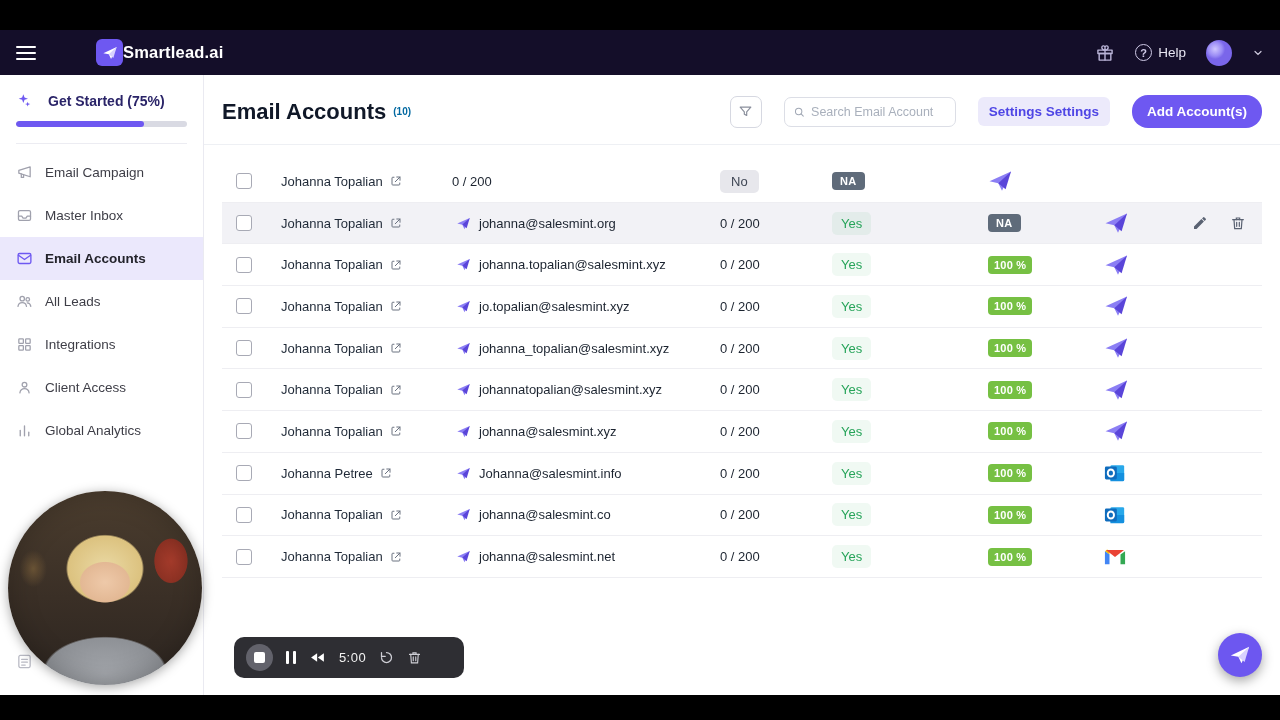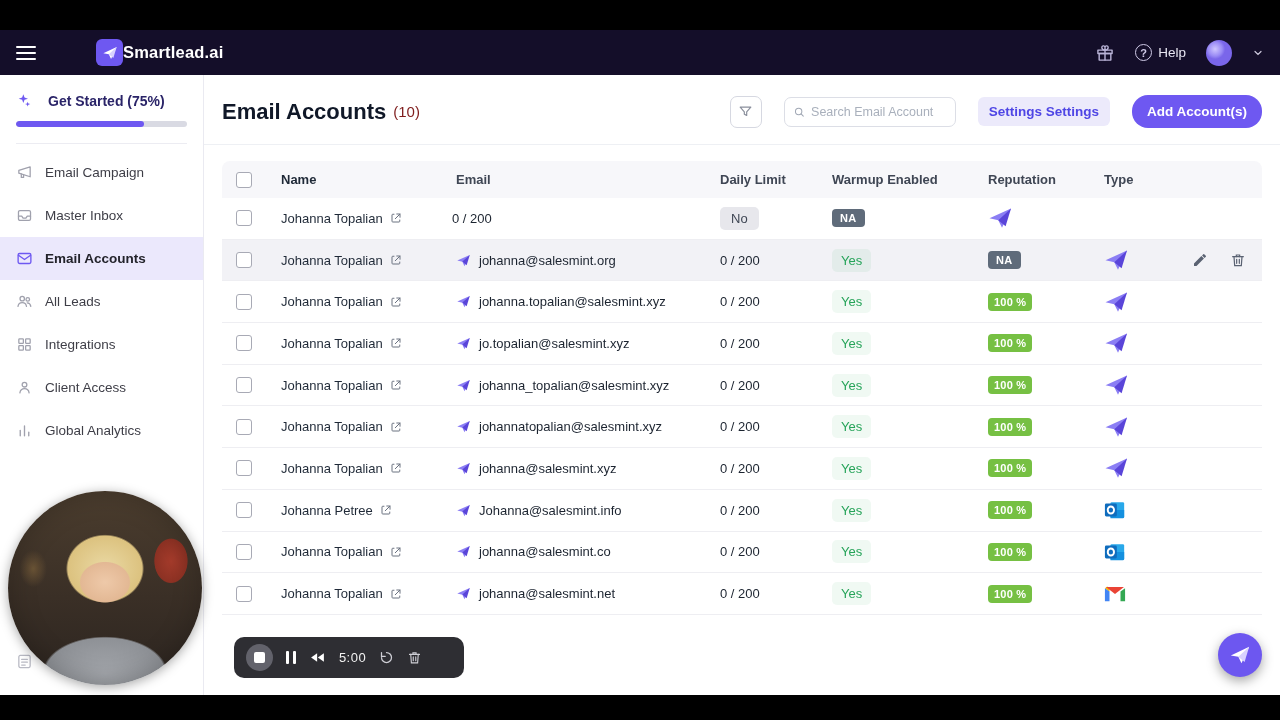--- a/index.html
+++ b/index.html
@@ -41,21 +41,21 @@
   .nav-item { height:43px; display:flex; align-items:center; gap:12px; padding:0 16px;
               font-size:13.5px; color:#3e3e47; }
   .nav-item svg { width:17px; height:17px; color:#a0a1ad; flex:0 0 auto; }
   .nav-item.active { background:#ebe8fc; color:#23232b; font-weight:700; }
   .nav-item.active svg { color:#6e58f1; }
 
   
   .main { flex:1; position:relative; overflow:hidden; background:#fff; }
   .main-header { display:flex; align-items:center; padding:20px 18px 16px; border-bottom:1px solid #eef0f4; }
   .page-title { font-size:22px; font-weight:700; color:#101828; }
-  .page-count { font-size:15px; font-weight:400; color:#7f1d1d; margin-left:7px; }
+  .page-count { font-size:10px; font-weight:700; color:#0369a1; margin-left:7px; }
   .controls { margin-left:auto; display:flex; align-items:center; gap:22px; }
   .filter-btn { width:32px; height:32px; border:1px solid #d6d8e1; border-radius:7px;
                 display:flex; align-items:center; justify-content:center; color:#8a8f9c; background:#fff; }
   .search-box { width:172px; height:30px; border:1px solid #dcdee6; border-radius:7px;
                 display:flex; align-items:center; gap:6px; padding:0 8px; color:#a0a7b4; background:#fff; }
   .search-box input { border:none; outline:none; width:100%; font-size:12.5px; color:#5b6372;
                       font-family:"Liberation Sans", sans-serif; background:transparent; }
   .search-box input::placeholder { color:#a9b0bc; }
   .adv-btn { color:#4f46e5; background:#eceafb; font-size:13.5px; font-weight:700;
              padding:7px 11px; border-radius:6px; border:none; font-family:"Liberation Sans", sans-serif; }
@@ -245,31 +245,20 @@
                 <path d="M15.8 15.8L20 20"></path>
               </svg>
             <input data-interactable="true" type="text" placeholder="Search Email Account" style="">
           </div>
           <button class="adv-btn" data-interactable="true">Settings Settings</button>
           <button class="add-btn" data-interactable="true">Add Account(s)</button>
         </div>
       </div>
 
       <div class="table" data-interactable="false">
-        <div class="thead" data-interactable="false">
-          <div class="cell c-check">
-              <span class="checkbox" data-interactable="true"></span>
-            </div>
-          <div class="cell c-name" data-interactable="false">Name</div>
-          <div class="cell c-email" data-interactable="false">Email</div>
-          <div class="cell" data-interactable="false">Daily Limit</div>
-          <div class="cell" data-interactable="false">Warmup Enabled</div>
-          <div class="cell" data-interactable="false">Reputation</div>
-          <div class="cell" data-interactable="false">Type</div>
-        </div>
         <div data-interactable="false">
     <div class="trow" data-interactable="true">
       <div class="cell c-check">
                 <span class="checkbox" data-interactable="true"></span>
               </div>
       <div class="cell c-name">
         <span data-interactable="false">Johanna Topalian</span>
         <span class="ext" data-interactable="true">
           <svg width="12" height="12" viewBox="0 0 24 24" fill="none" stroke="currentColor" stroke-width="2" stroke-linecap="round" stroke-linejoin="round">
                     <path d="M8 4.5H5.5A1.5 1.5 0 004 6v12.5A1.5 1.5 0 005.5 20H18a1.5 1.5 0 001.5-1.5V16"></path>

